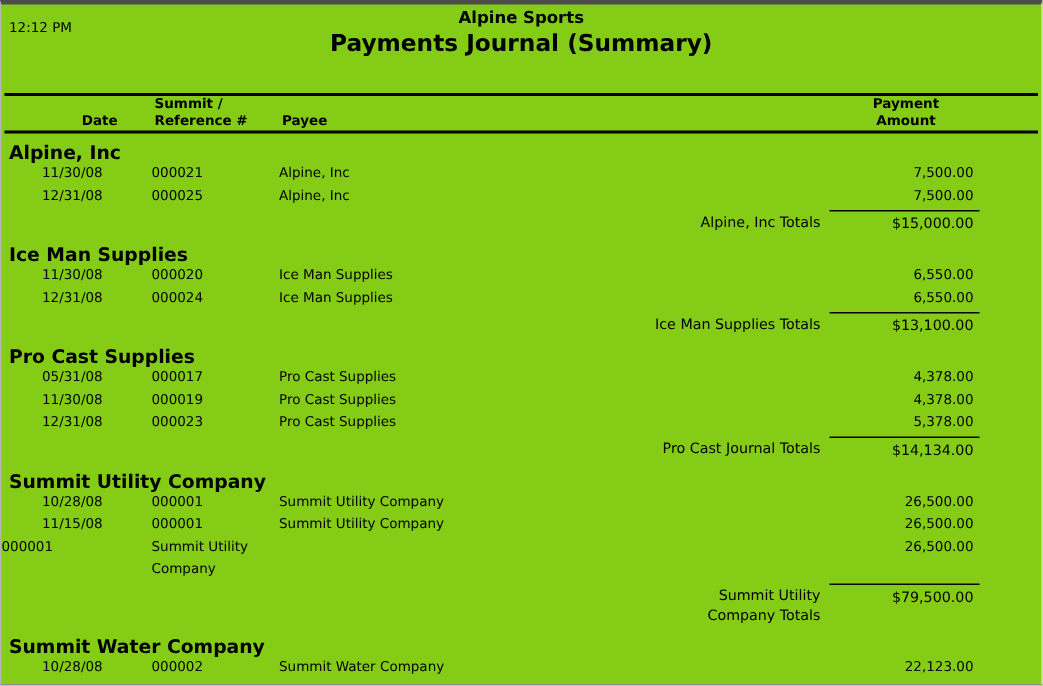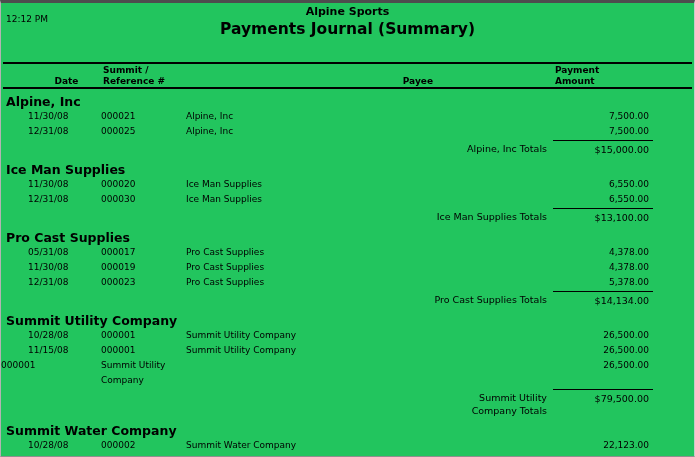--- a/index.html
+++ b/index.html
@@ -7,21 +7,21 @@
     padding: 0;
     background: #ffffff;
     font-family: "DejaVu Sans", "Liberation Sans", sans-serif;
     color: #000;
   }
   .page {
     position: relative;
     width: 695px;
     height: 457px;
     box-sizing: border-box;
-    background: #22c55e;
+    background: #84cc16;
     border-top: 3px solid #4d4d4d;
     border-left: 1px solid #b3b3b3;
     border-right: 1px solid #c9c9c9;
     border-bottom: 1px solid #8f8f8f;
     overflow: hidden;
   }
   .report-time {
     position: absolute;
     left: 5px;
     top: 11px;
@@ -56,22 +56,22 @@
     border-bottom: 2px solid #000;
     height: 22px;
     font-size: 9px;
     font-weight: bold;
     align-items: end;
     padding-bottom: 1px;
     box-sizing: content-box;
   }
   .col-header-band .cell { line-height: 10.5px; }
   .h-date   { padding-left: 27px; text-align: center; }
-  .h-payee  { padding-left: 0; text-align: right; }
-  .h-amount { text-align: left; padding-right: 2px; }
+  .h-payee  { padding-left: 0; }
+  .h-amount { text-align: center; padding-right: 2px; }
   .groups {
     position: absolute;
     top: 85px;
     left: 0;
     right: 0;
   }
   .group { margin-top: 6px; }
   .group:first-child { margin-top: 6px; }
   .group-title {
     font-size: 12.5px;
@@ -165,21 +165,21 @@
       <div>
     <div class="data-row grid">
       <div class="cell-date">11/30/08</div>
       <div class="cell-check">000020</div>
       <div class="cell-payee">Ice Man Supplies</div>
       <div class="cell-amount">6,550.00</div>
     </div>
 
     <div class="data-row grid">
       <div class="cell-date">12/31/08</div>
-      <div class="cell-check">000030</div>
+      <div class="cell-check">000024</div>
       <div class="cell-payee">Ice Man Supplies</div>
       <div class="cell-amount">6,550.00</div>
     </div>
   </div>
       <div class="totals-row grid">
         <div class="totals-label">Ice Man Supplies Totals</div>
         <div class="totals-amount">$13,100.00</div>
       </div>
     </div>
 
@@ -201,21 +201,21 @@
     </div>
 
     <div class="data-row grid">
       <div class="cell-date">12/31/08</div>
       <div class="cell-check">000023</div>
       <div class="cell-payee">Pro Cast Supplies</div>
       <div class="cell-amount">5,378.00</div>
     </div>
   </div>
       <div class="totals-row grid">
-        <div class="totals-label">Pro Cast Supplies Totals</div>
+        <div class="totals-label">Pro Cast Journal Totals</div>
         <div class="totals-amount">$14,134.00</div>
       </div>
     </div>
 
     <div class="group">
       <div class="group-title">Summit Utility Company</div>
       <div>
     <div class="data-row grid">
       <div class="cell-date">10/28/08</div>
       <div class="cell-check">000001</div>

